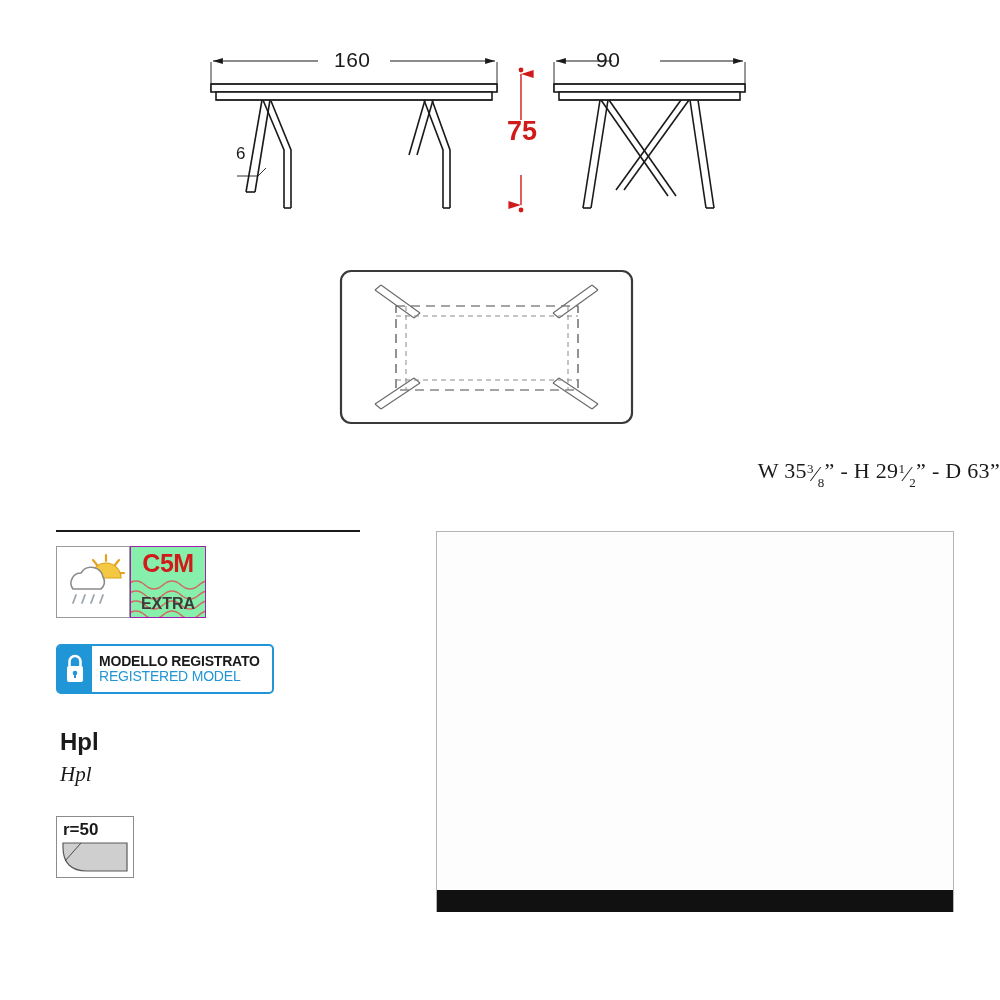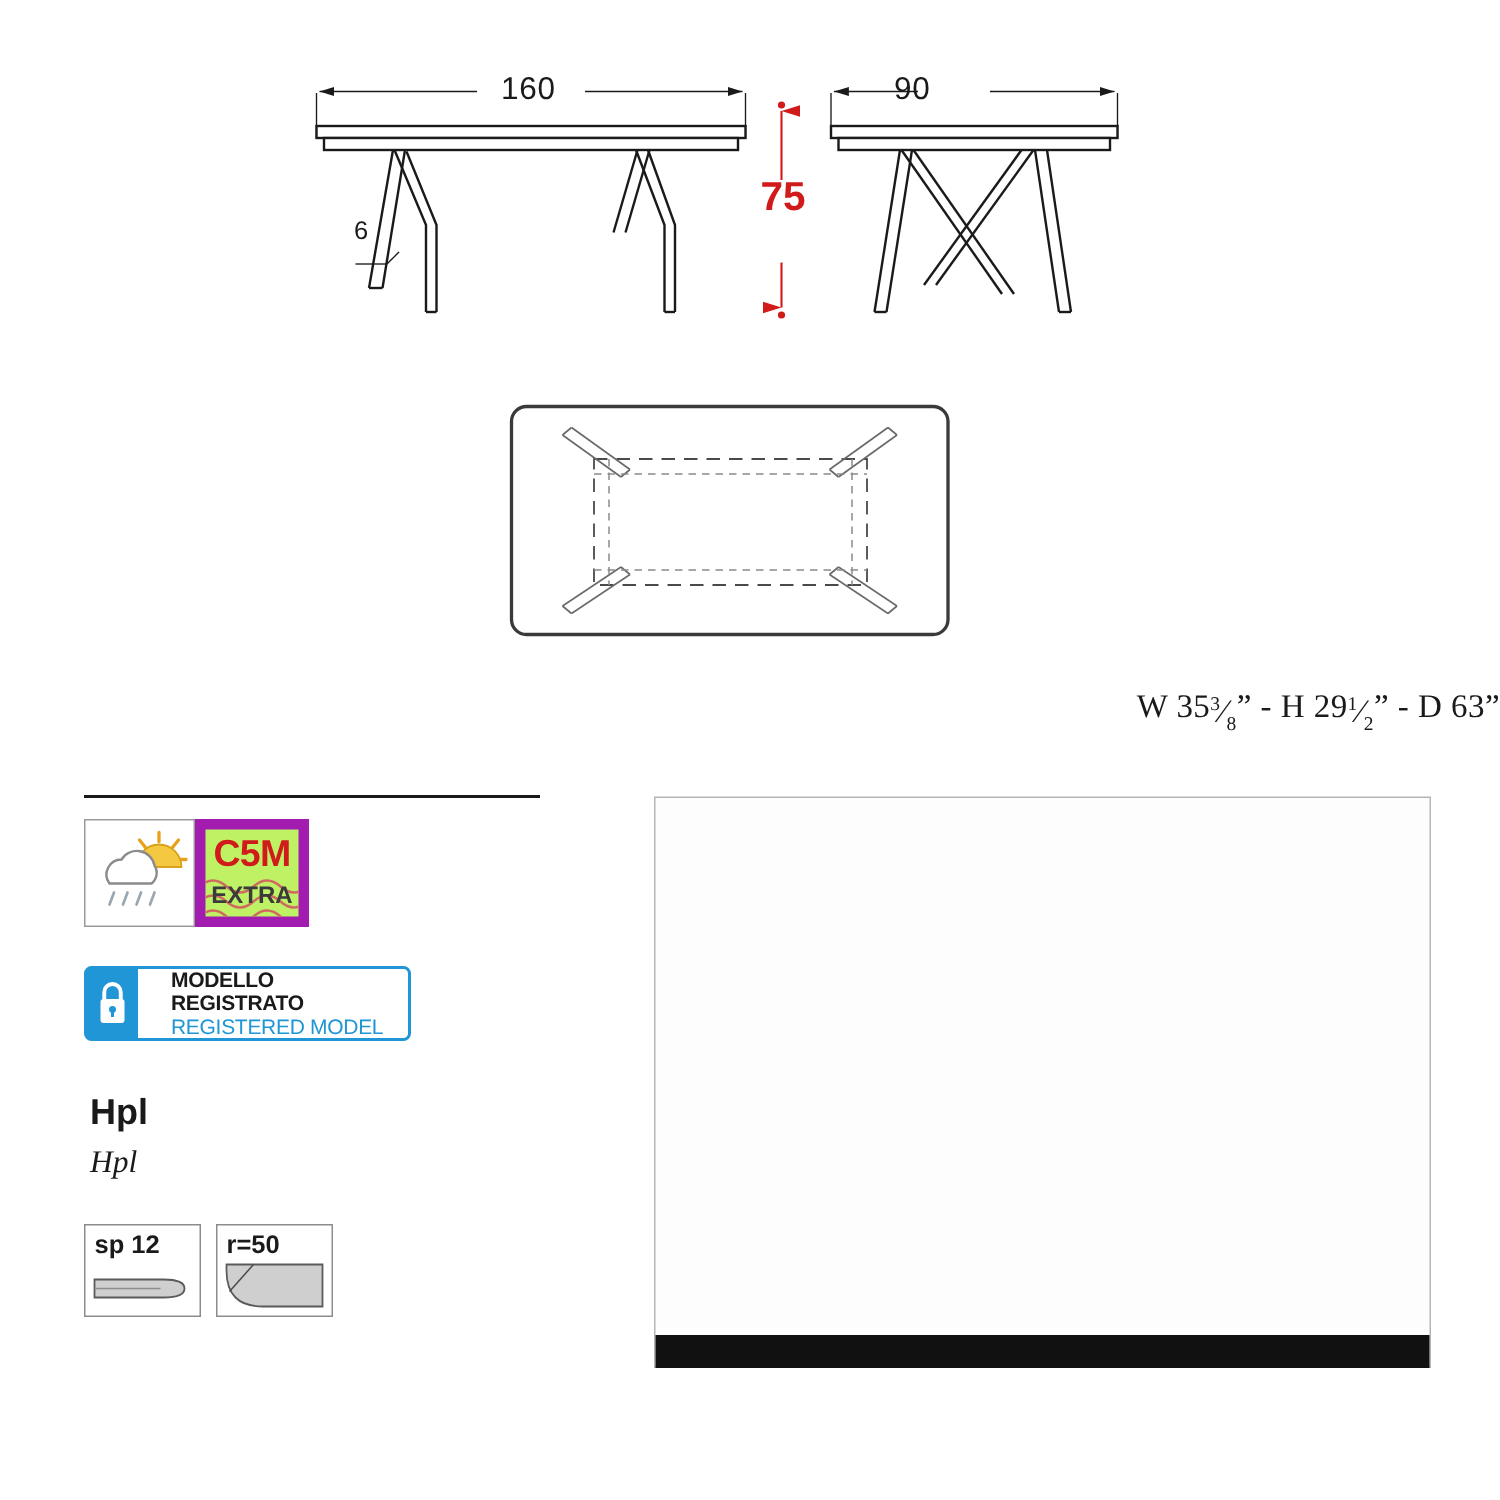--- a/index.html
+++ b/index.html
@@ -82,22 +82,22 @@
     width: 74px;
     height: 72px;
     border: 1px solid #9a9a9a;
     background: #fff;
     position: relative;
     box-sizing: border-box;
   }
   .c5m-badge {
     width: 76px;
     height: 72px;
-    border: 7px solid #a21caf;
-    background: #bef264;
+    border: 1px solid #a21caf;
+    background: #86efac;
     position: relative;
     box-sizing: border-box;
     overflow: hidden;
   }
   .c5m-text {
     position: absolute;
     top: 2px;
     left: 0;
     width: 100%;
     text-align: center;
@@ -136,21 +136,21 @@
   .lock-box {
     width: 34px;
     height: 46px;
     background: #2196d6;
     position: relative;
     flex: 0 0 auto;
     margin: 0 0 0 0;
     border-radius: 2px 0 0 2px;
   }
   .reg-texts {
-    padding-left: 22px;
+    padding-left: 7px;
     line-height: 1.08;
   }
   .reg-l1 {
     font-family: "Liberation Sans", sans-serif;
     font-weight: bold;
     font-size: 14px;
     color: #1a1a1a;
     letter-spacing: -0.2px;
   }
   .reg-l2 {
@@ -422,27 +422,20 @@
       <div class="reg-l1">MODELLO REGISTRATO</div>
       <div class="reg-l2">REGISTERED MODEL</div>
     </div>
   </div>
 
   <div class="material-name">Hpl</div>
   <div class="material-name-it">Hpl</div>
 
   <div class="spec-row">
     <div class="spec-box">
-      <div class="spec-label">sp 12</div>
-      <svg width="76" height="60" viewBox="0 0 76 60" style="position:absolute; left:0; top:0;">
-        <path d="M6 48 L52 48 Q66 48 66 42 Q66 36 52 36 L6 36 Z" fill="#cfcfcf" stroke="#5a5a5a" stroke-width="1.2"></path>
-        <line x1="6" y1="42" x2="50" y2="42" stroke="#8d8d8d" stroke-width="0.9"></line>
-      </svg>
-    </div>
-    <div class="spec-box">
       <div class="spec-label">r=50</div>
       <svg width="76" height="60" viewBox="0 0 76 60" style="position:absolute; left:0; top:0;">
         <path d="M6 26 L70 26 L70 54 L30 54 Q6 54 6 30 Z" fill="#cfcfcf" stroke="#5a5a5a" stroke-width="1.2"></path>
         <line x1="24" y1="26" x2="8" y2="44" stroke="#4a4a4a" stroke-width="1"></line>
       </svg>
     </div>
   </div>
 
   <div class="swatch-panel"></div>
   <div class="swatch-band"></div>

